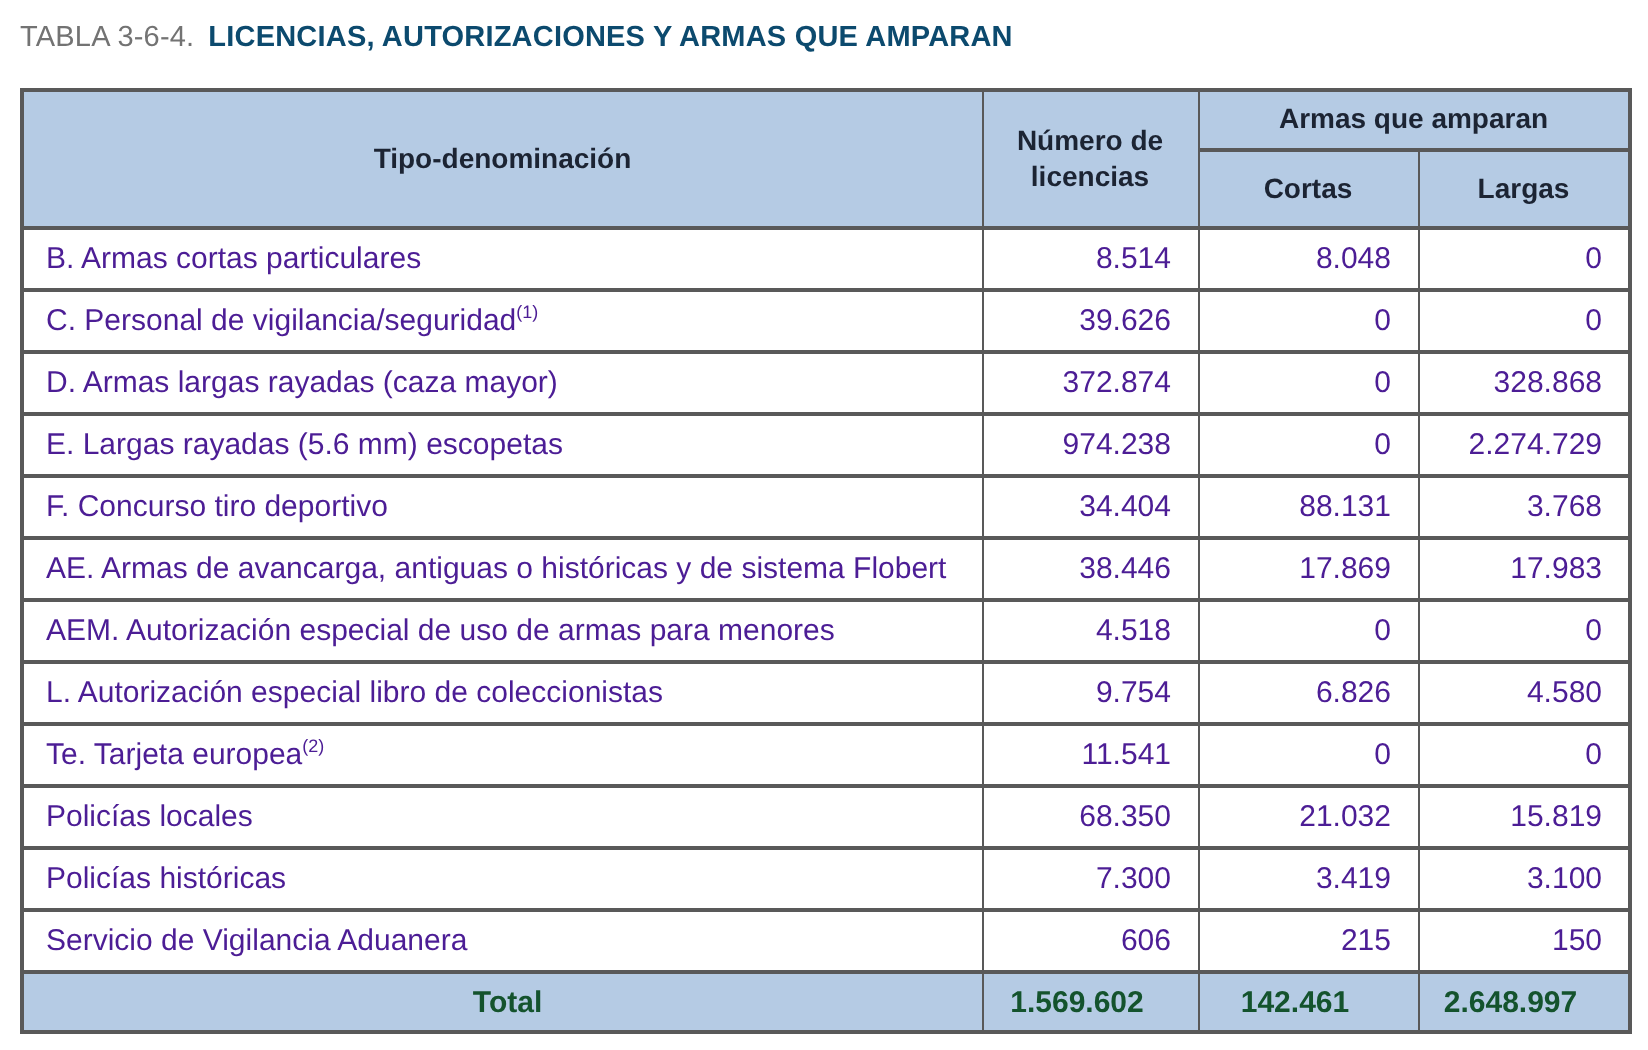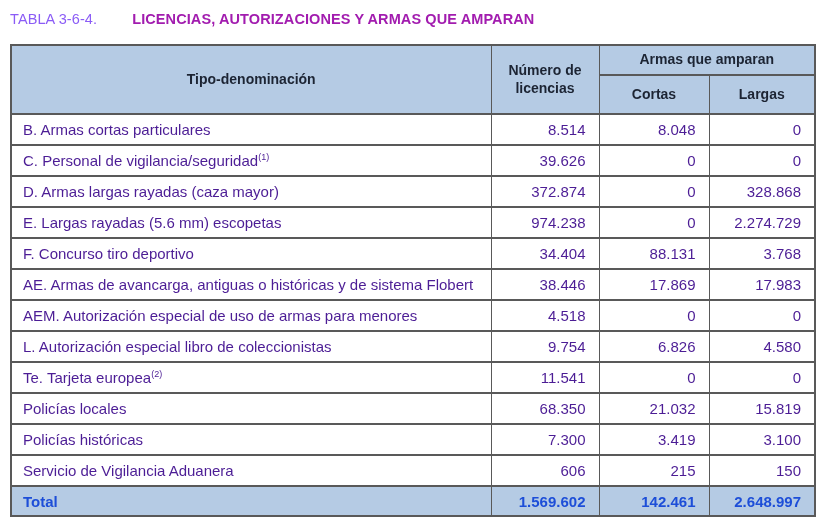--- a/index.html
+++ b/index.html
@@ -17,28 +17,27 @@
   }
   .caption {
     position: absolute;
     left: 10px;
     top: 11px;
     font-size: 14.5px;
     letter-spacing: 0.1px;
     white-space: nowrap;
   }
   .caption .prefix {
-    color: #8b5cf6;
+    color: #737373;
     font-weight: 400;
     margin-right: 7px;
   }
   .caption .main {
-    color: #a21caf;
+    color: #0c4a6e;
     font-weight: 700;
-    margin-left: 28px;
   }
   table.data-table {
     position: absolute;
     left: 10px;
     top: 44px;
     width: 804px;
     border-collapse: collapse;
     table-layout: fixed;
     border: 2px solid #595959;
   }
@@ -76,22 +75,23 @@
     vertical-align: middle;
   }
   .data-table td sup {
     font-size: 9px;
     line-height: 0;
     vertical-align: super;
   }
   .data-table tr.total-row td {
     background: #b5cbe4;
     font-weight: 700;
-    color: #1d4ed8;
+    color: #14532d;
     height: 28px;
+    text-align: center;
   }
 </style>
 </head>
 <body>
 
 <div class="page">
 
   <div class="caption">
     <span class="prefix">TABLA 3-6-4.</span><span class="main">LICENCIAS, AUTORIZACIONES Y ARMAS QUE AMPARAN</span>
   </div>

